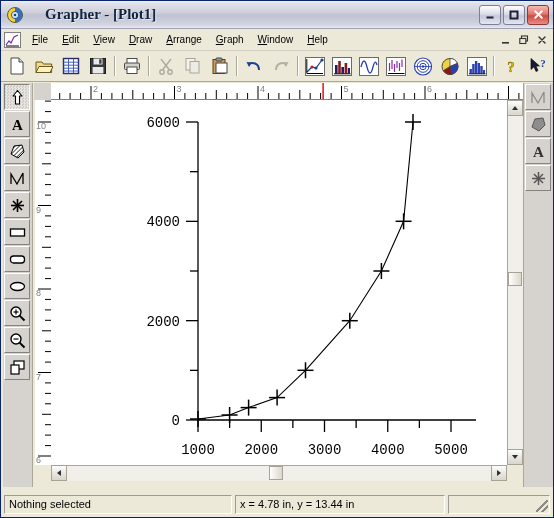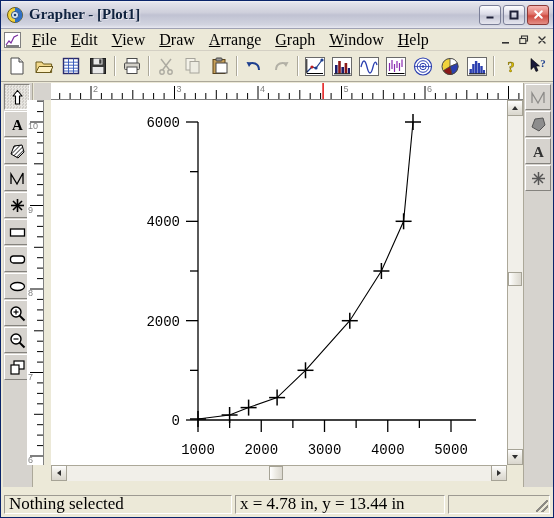--- a/index.html
+++ b/index.html
@@ -17,21 +17,21 @@
     background: #ece9d8;
     border: 1px solid #0a246a;
     overflow: hidden;
   }
 
   
   .titlebar {
     position: absolute; left: 0; top: 0; width: 552px; height: 28px;
     background: linear-gradient(to bottom,#f0f0f4 0%,#e2e2ea 8%,#cfd0dc 42%,#c0c2d2 52%,#d2d4e0 88%,#e8e8f0 100%);
     border-bottom: 1px solid #a0a2b4;
-    display: flex; align-items: center;
+    display: flex; align-items: center; gap: 16px;
   }
   .title-icon {
     width: 18px; height: 18px; margin-left: 5px; margin-right: 5px;
     position: relative; flex: 0 0 auto;
   }
   .title-text {
     font-family: "Liberation Serif", serif;
     font-weight: bold; font-size: 15px; color: #10233f;
     text-shadow: 1px 1px 0 rgba(255,255,255,.55);
     white-space: nowrap;
@@ -56,22 +56,22 @@
     background: #ece9d8;
     display: flex; align-items: center;
     border-bottom: 1px solid #d4d0c4;
   }
   .menu-doc-icon {
     width: 17px; height: 16px; margin-left: 3px; margin-right: 4px;
     border: 1px solid #808080; background: #fff;
     position: relative; overflow: hidden; flex: 0 0 auto;
   }
   .menu-item {
-    padding: 2px 7px; font-size: 16px; color: #000; white-space: nowrap;
-    font-family: Liberation Serif, serif;
+    padding: 2px 7px; font-size: 10px; color: #000; white-space: nowrap;
+    font-family: Liberation Sans, sans-serif;
   }
   .menu-item u { text-decoration: underline; }
   .mdi-btns { margin-left: auto; display: flex; gap: 1px; padding-right: 3px; }
   .mdi-btn {
     width: 17px; height: 16px;
     display: flex; align-items: center; justify-content: center;
     font-size: 10px; color: #333;
   }
 
   
@@ -120,21 +120,21 @@
     background: #d6d3ce;
     border-left: 1px solid #aca899;
   }
 
   
   .hruler {
     position: absolute; left: 33px; top: 82px; width: 489px; height: 17px;
     background: #fff; border-bottom: 1px solid #808080; overflow: hidden;
   }
   .vruler {
-    position: absolute; left: 26px; top: 99px; width: 17px; height: 365px;
+    position: absolute; left: 34px; top: 99px; width: 17px; height: 365px;
     background: #fff; border-right: 1px solid #808080; overflow: hidden;
   }
   .ruler-corner {
     position: absolute; left: 33px; top: 82px; width: 17px; height: 17px;
     background: #d6d3ce; z-index: 3;
   }
 
   
   .docarea {
     position: absolute; left: 50px; top: 99px; width: 456px; height: 365px;
@@ -175,22 +175,22 @@
     background: #ece9d8;
     display: flex; align-items: center; padding: 0 3px; gap: 3px;
   }
   .spanel {
     height: 19px;
     border: 1px solid;
     border-color: #9d9a92 #fff #fff #9d9a92;
     background: #ece9d8;
     display: flex; align-items: center;
     padding: 0 4px;
-    font-size: 17px; color: #000;
-    font-family: Liberation Serif, serif;
+    font-size: 11px; color: #000;
+    font-family: Liberation Sans, sans-serif;
     white-space: nowrap;
   }
   #status-selection { width: 228px; }
   #status-coords { width: 210px; }
   #status-extra { flex: 1 1 auto; position: relative; }
   .grip {
     position: absolute; right: 1px; bottom: 1px; width: 12px; height: 12px;
     background:
       linear-gradient(135deg, transparent 45%, #8c8a84 45%, #8c8a84 55%, transparent 55%),
       linear-gradient(135deg, transparent 70%, #8c8a84 70%, #8c8a84 80%, transparent 80%);

